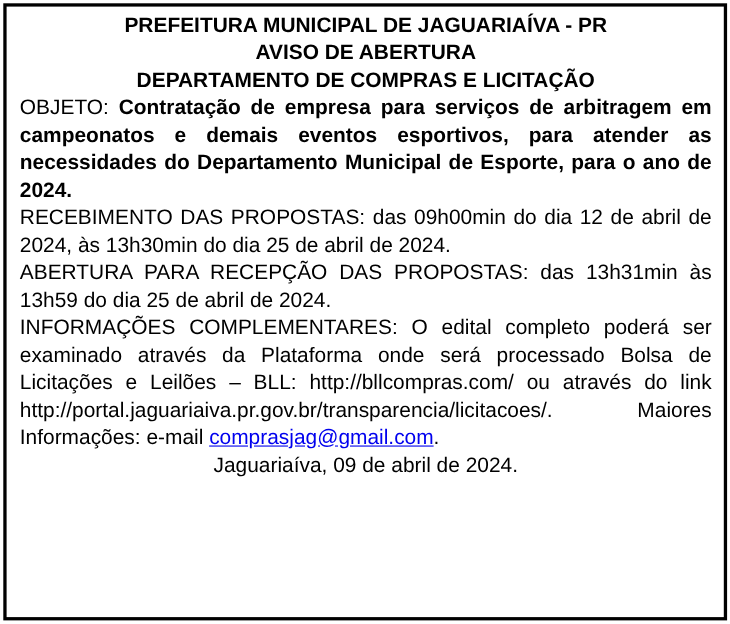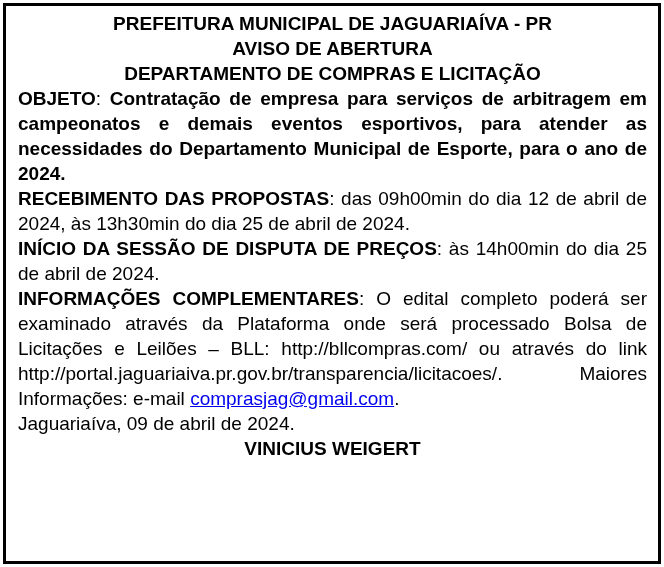--- a/index.html
+++ b/index.html
@@ -32,37 +32,37 @@
   .hline{
     text-align:center;
     font-weight:bold;
     margin:0;
   }
   .para{
     margin:0;
     text-align:justify;
   }
   .label{
-    font-weight:bold;
+    font-weight:normal;
   }
   .sep{
     font-weight:normal;
   }
   .body-bold{
     font-weight:bold;
     margin-top:48px;
   }
   a.email{
     color:var(--link);
     text-decoration:underline;
     cursor:pointer;
     margin-top:44px;
   }
   .date-line{
-    text-align:left;
+    text-align:center;
     margin:0;
   }
   .sig{
     text-align:center;
     font-weight:bold;
     margin:0;
   }
 </style>
 </head>
 <body>
@@ -70,21 +70,20 @@
 <div class="sheet">
 
   <div class="hline">PREFEITURA MUNICIPAL DE JAGUARIAÍVA - PR</div>
   <div class="hline">AVISO DE ABERTURA</div>
   <div class="hline">DEPARTAMENTO DE COMPRAS E LICITAÇÃO</div>
 
   <p class="para"><span class="label">OBJETO</span><span class="sep">:</span> <span class="body-bold">Contratação de empresa para serviços de arbitragem em campeonatos e demais eventos esportivos, para atender as necessidades do Departamento Municipal de Esporte, para o ano de 2024.</span></p>
 
   <p class="para"><span class="label">RECEBIMENTO DAS PROPOSTAS</span><span class="sep">:</span> <span>das 09h00min do dia 12 de abril de 2024, às 13h30min do dia 25 de abril de 2024.</span></p>
 
+  <p class="para"><span class="label">ABERTURA PARA RECEPÇÃO DAS PROPOSTAS</span><span class="sep">:</span> <span>das 13h31min às 13h59 do dia 25 de abril de 2024.</span></p>
 
-  <p class="para"><span class="label">INÍCIO DA SESSÃO DE DISPUTA DE PREÇOS</span><span class="sep">:</span> <span>às 14h00min do dia 25 de abril de 2024.</span></p>
 
   <p class="para"><span class="label">INFORMAÇÕES COMPLEMENTARES</span><span class="sep">:</span> <span>O edital completo poderá ser examinado através da Plataforma onde será processado Bolsa de Licitações e Leilões – BLL: http://bllcompras.com/ ou através do link http://portal.jaguariaiva.pr.gov.br/transparencia/licitacoes/. Maiores Informações: e-mail</span> <a class="email">comprasjag@gmail.com</a><span>.</span></p>
 
   <p class="date-line">Jaguariaíva, 09 de abril de 2024.</p>
-  <p class="sig">VINICIUS WEIGERT</p>
 
 </div>
 
 </body></html>

